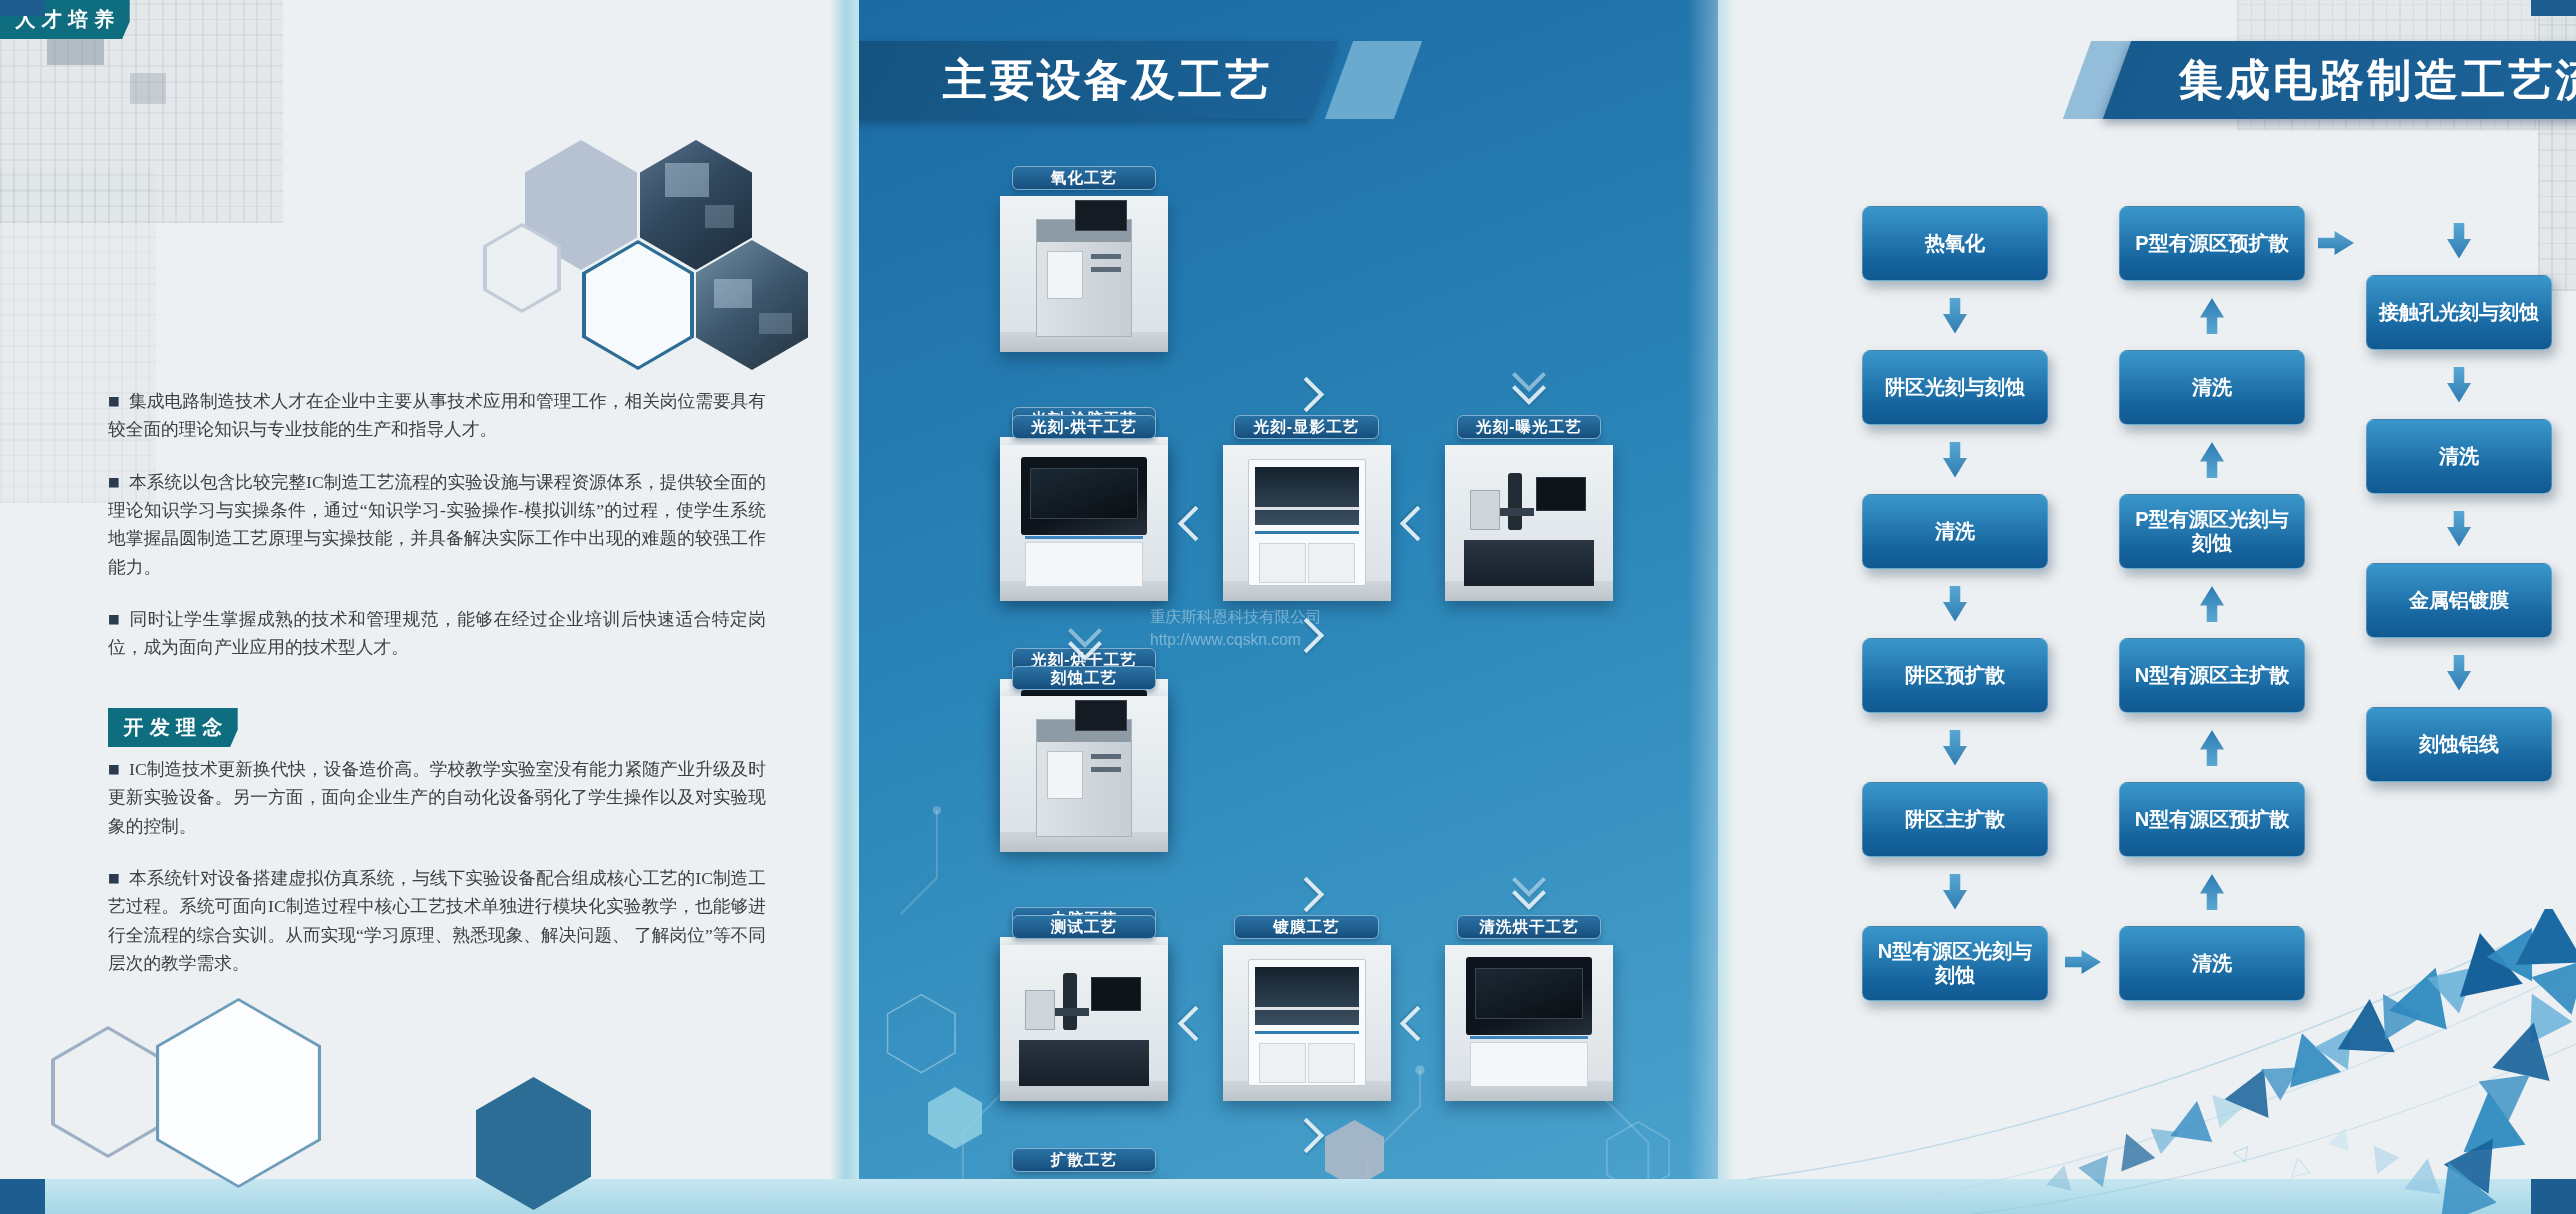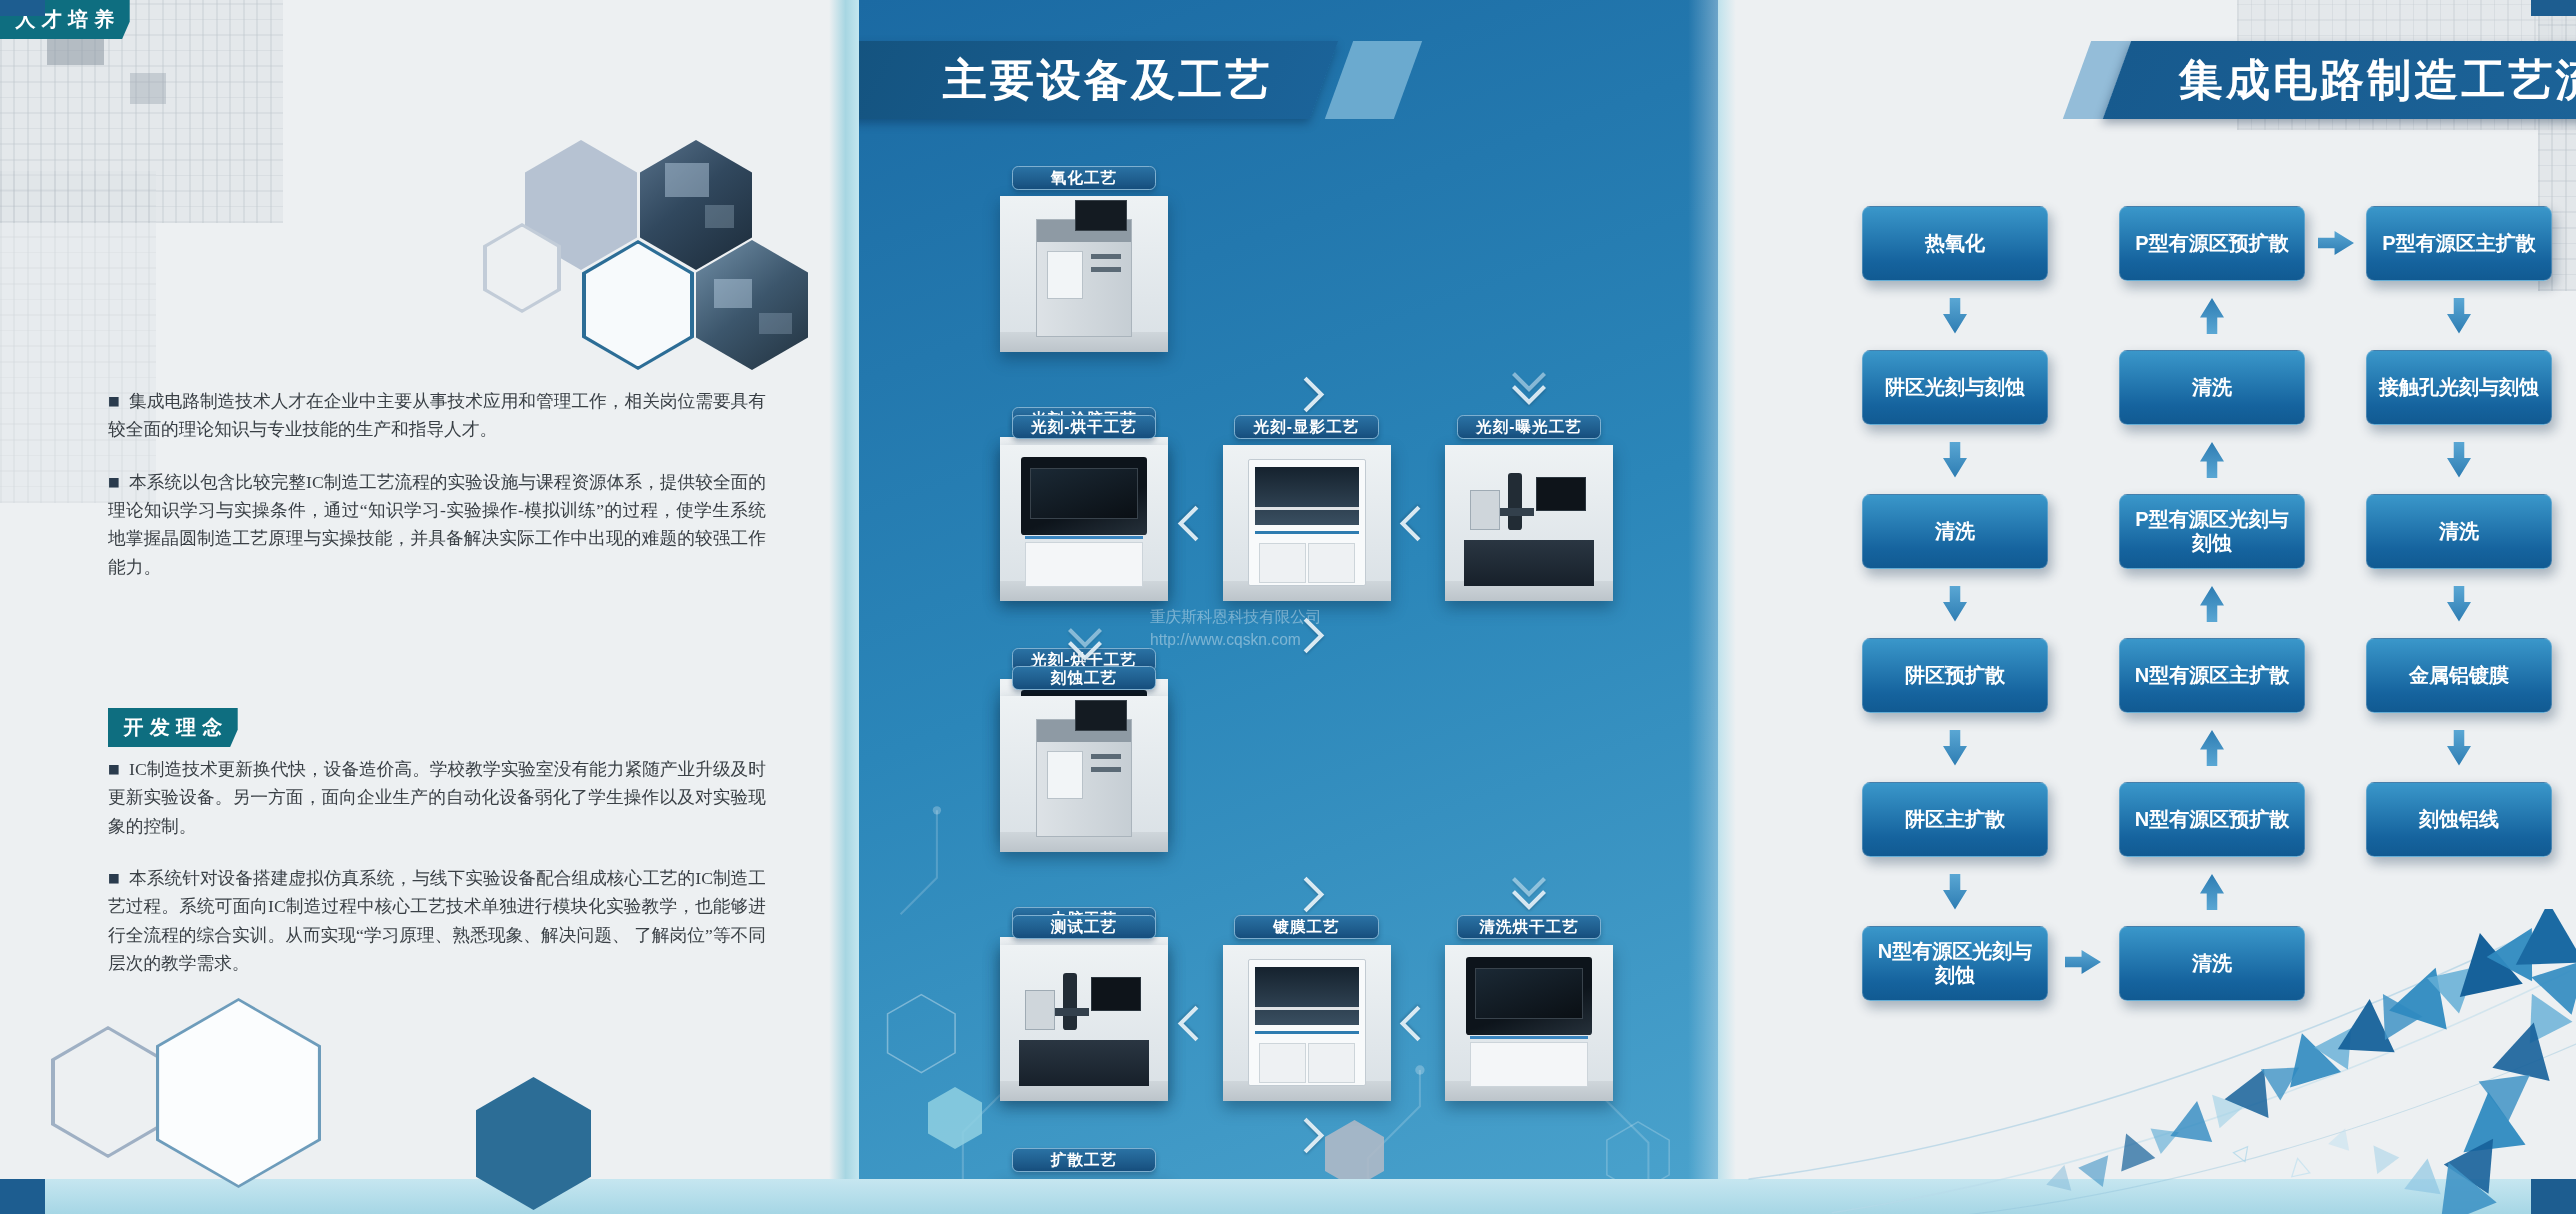--- a/index.html
+++ b/index.html
@@ -164,20 +164,21 @@
       <div class="ph-shape" style="left:56%;top:56%;width:30%;height:16%;opacity:.55;"></div>
     </div>
     <div class="hex" style="left:483px;top:223px;width:78px;height:90px;background:#c2ccd8;">
       <div class="hex-inner" style="background:#edf0f2;"></div>
     </div>
 
     <div class="badge" id="badge-talent">人才培养</div>
     <div class="paras" style="top:387px;">
       <p><span class="bullet">■</span><span>集成电路制造技术人才在企业中主要从事技术应用和管理工作，相关岗位需要具有较全面的理论知识与专业技能的生产和指导人才。</span></p>
       <p><span class="bullet">■</span><span>本系统以包含比较完整IC制造工艺流程的实验设施与课程资源体系，提供较全面的理论知识学习与实操条件，通过“知识学习-实验操作-模拟训练”的过程，使学生系统地掌握晶圆制造工艺原理与实操技能，并具备解决实际工作中出现的难题的较强工作能力。</span></p>
+      <p><span class="bullet">■</span><span>同时让学生掌握成熟的技术和管理规范，能够在经过企业培训后快速适合特定岗位，成为面向产业应用的技术型人才。</span></p>
     </div>
 
     <div class="badge" id="badge-dev" style="top:708px;left:108px;">开发理念</div>
     <div class="paras" style="top:755px;">
       <p><span class="bullet">■</span><span>IC制造技术更新换代快，设备造价高。学校教学实验室没有能力紧随产业升级及时更新实验设备。另一方面，面向企业生产的自动化设备弱化了学生操作以及对实验现象的控制。</span></p>
       <p><span class="bullet">■</span><span>本系统针对设备搭建虚拟仿真系统，与线下实验设备配合组成核心工艺的IC制造工艺过程。系统可面向IC制造过程中核心工艺技术单独进行模块化实验教学，也能够进行全流程的综合实训。从而实现“学习原理、熟悉现象、解决问题、 了解岗位”等不同层次的教学需求。</span></p>
     </div>
 
     <div class="hex" style="left:51px;top:1026px;width:114px;height:132px;background:#9fb0c4;z-index:13;">
       <div class="hex-inner" style="background:#edf0f2;"></div>
@@ -458,21 +459,20 @@
           <span class="fa up"></span>
         </div>
       <div class="flow-box">N型有源区预扩散</div>
       <div class="flow-gap">
           <span class="fa up"></span>
         </div>
       <div class="flow-box">清洗</div>
     </div>
 
     <div class="flow-col" style="left:648px;">
-      <div class="flow-box">P型有源区主扩散</div>
       <div class="flow-gap">
           <span class="fa down"></span>
         </div>
       <div class="flow-box">接触孔光刻与刻蚀</div>
       <div class="flow-gap">
           <span class="fa down"></span>
         </div>
       <div class="flow-box">清洗</div>
       <div class="flow-gap">
           <span class="fa down"></span>

